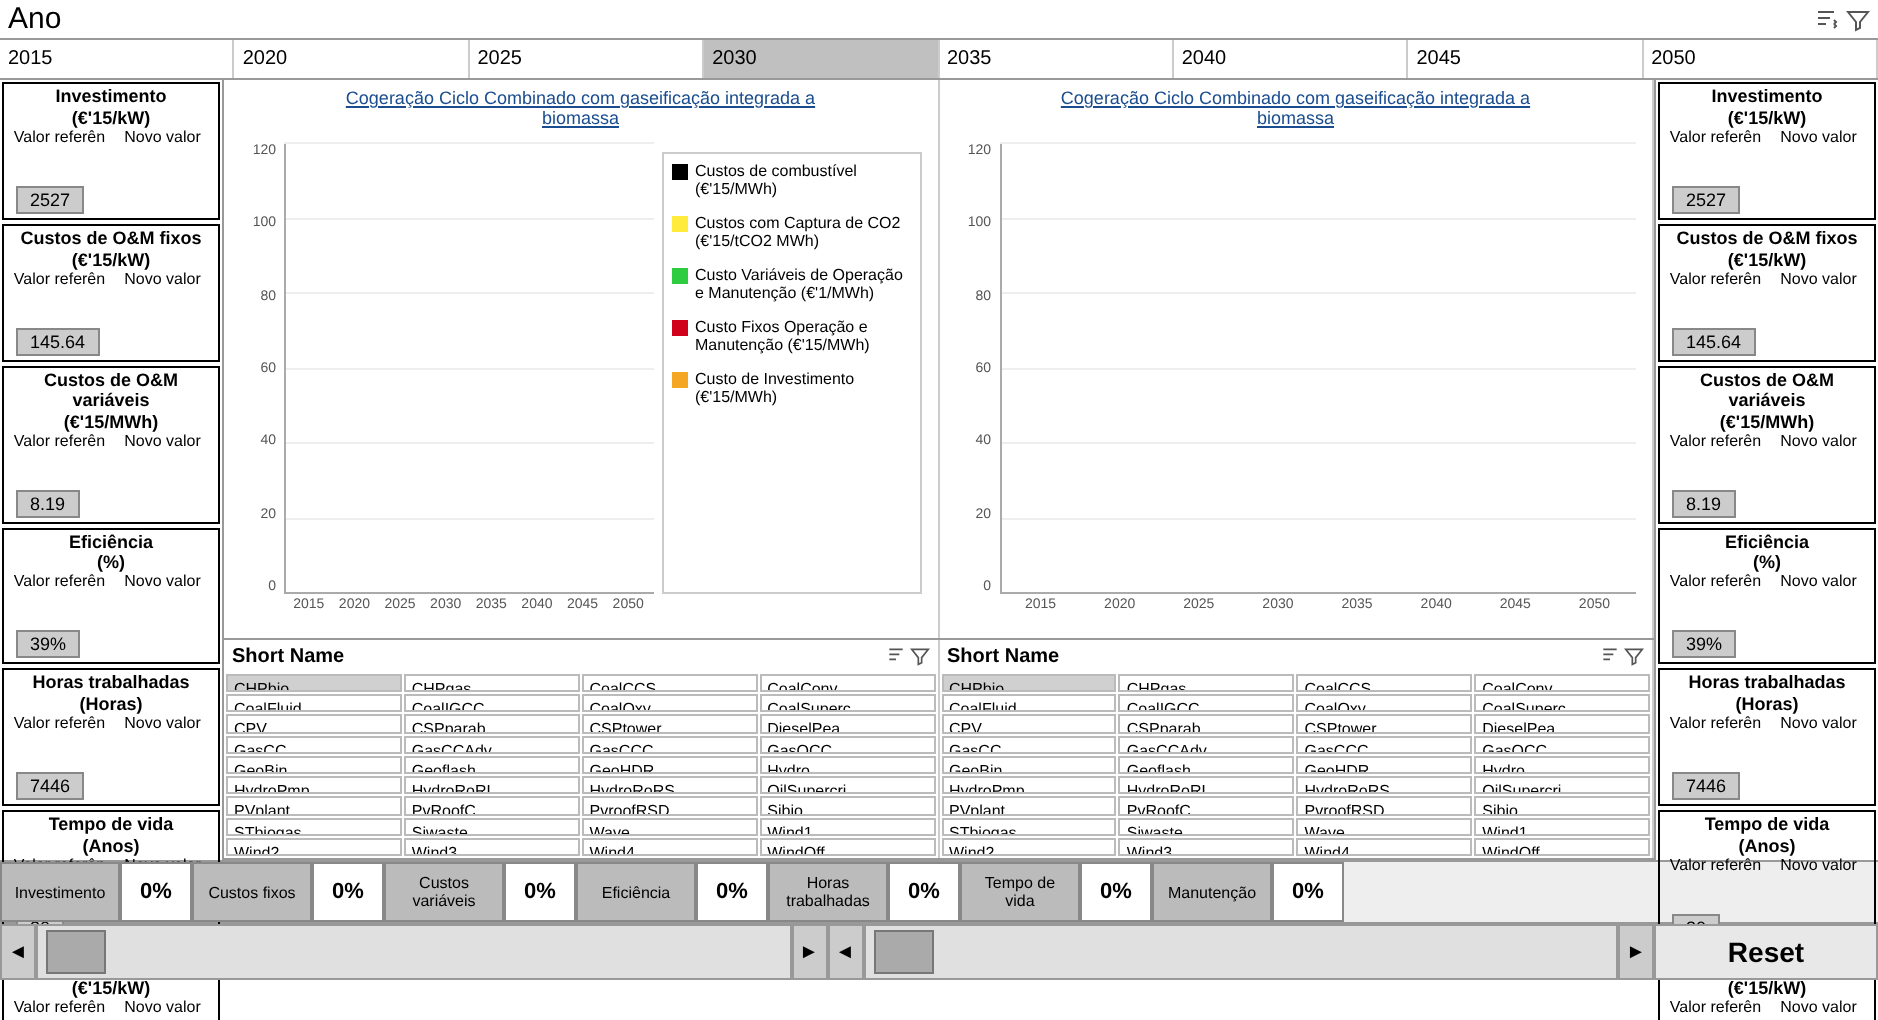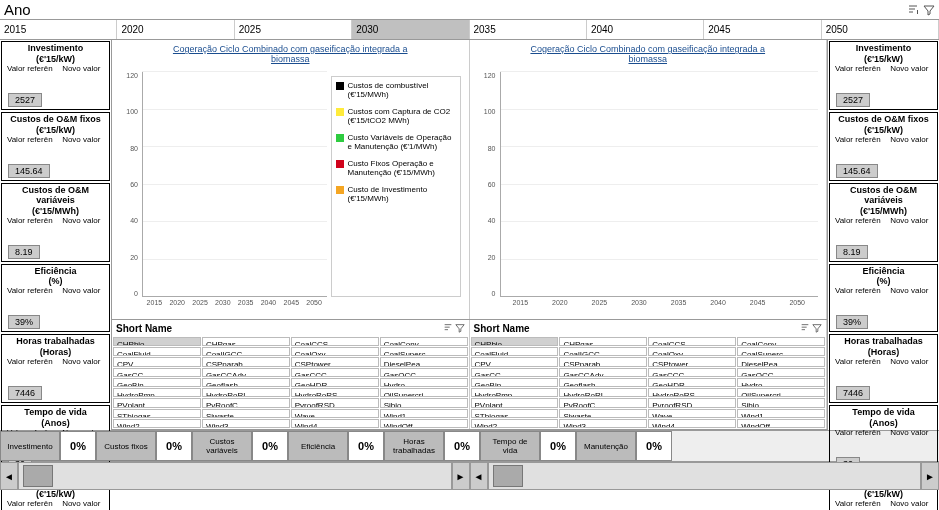--- a/index.html
+++ b/index.html
@@ -583,13 +583,14 @@
     <div class="scroll-track">
         <div class="scroll-thumb" style="left:4px"></div>
       </div>
     <div class="scroll-btn">►</div>
     <div class="scroll-btn">◄</div>
     <div class="scroll-track">
         <div class="scroll-thumb" style="left:4px"></div>
       </div>
     <div class="scroll-btn">►</div>
   </div>
+  <div class="btn-big">Reset</div>
 </div>
 
 </body></html>

